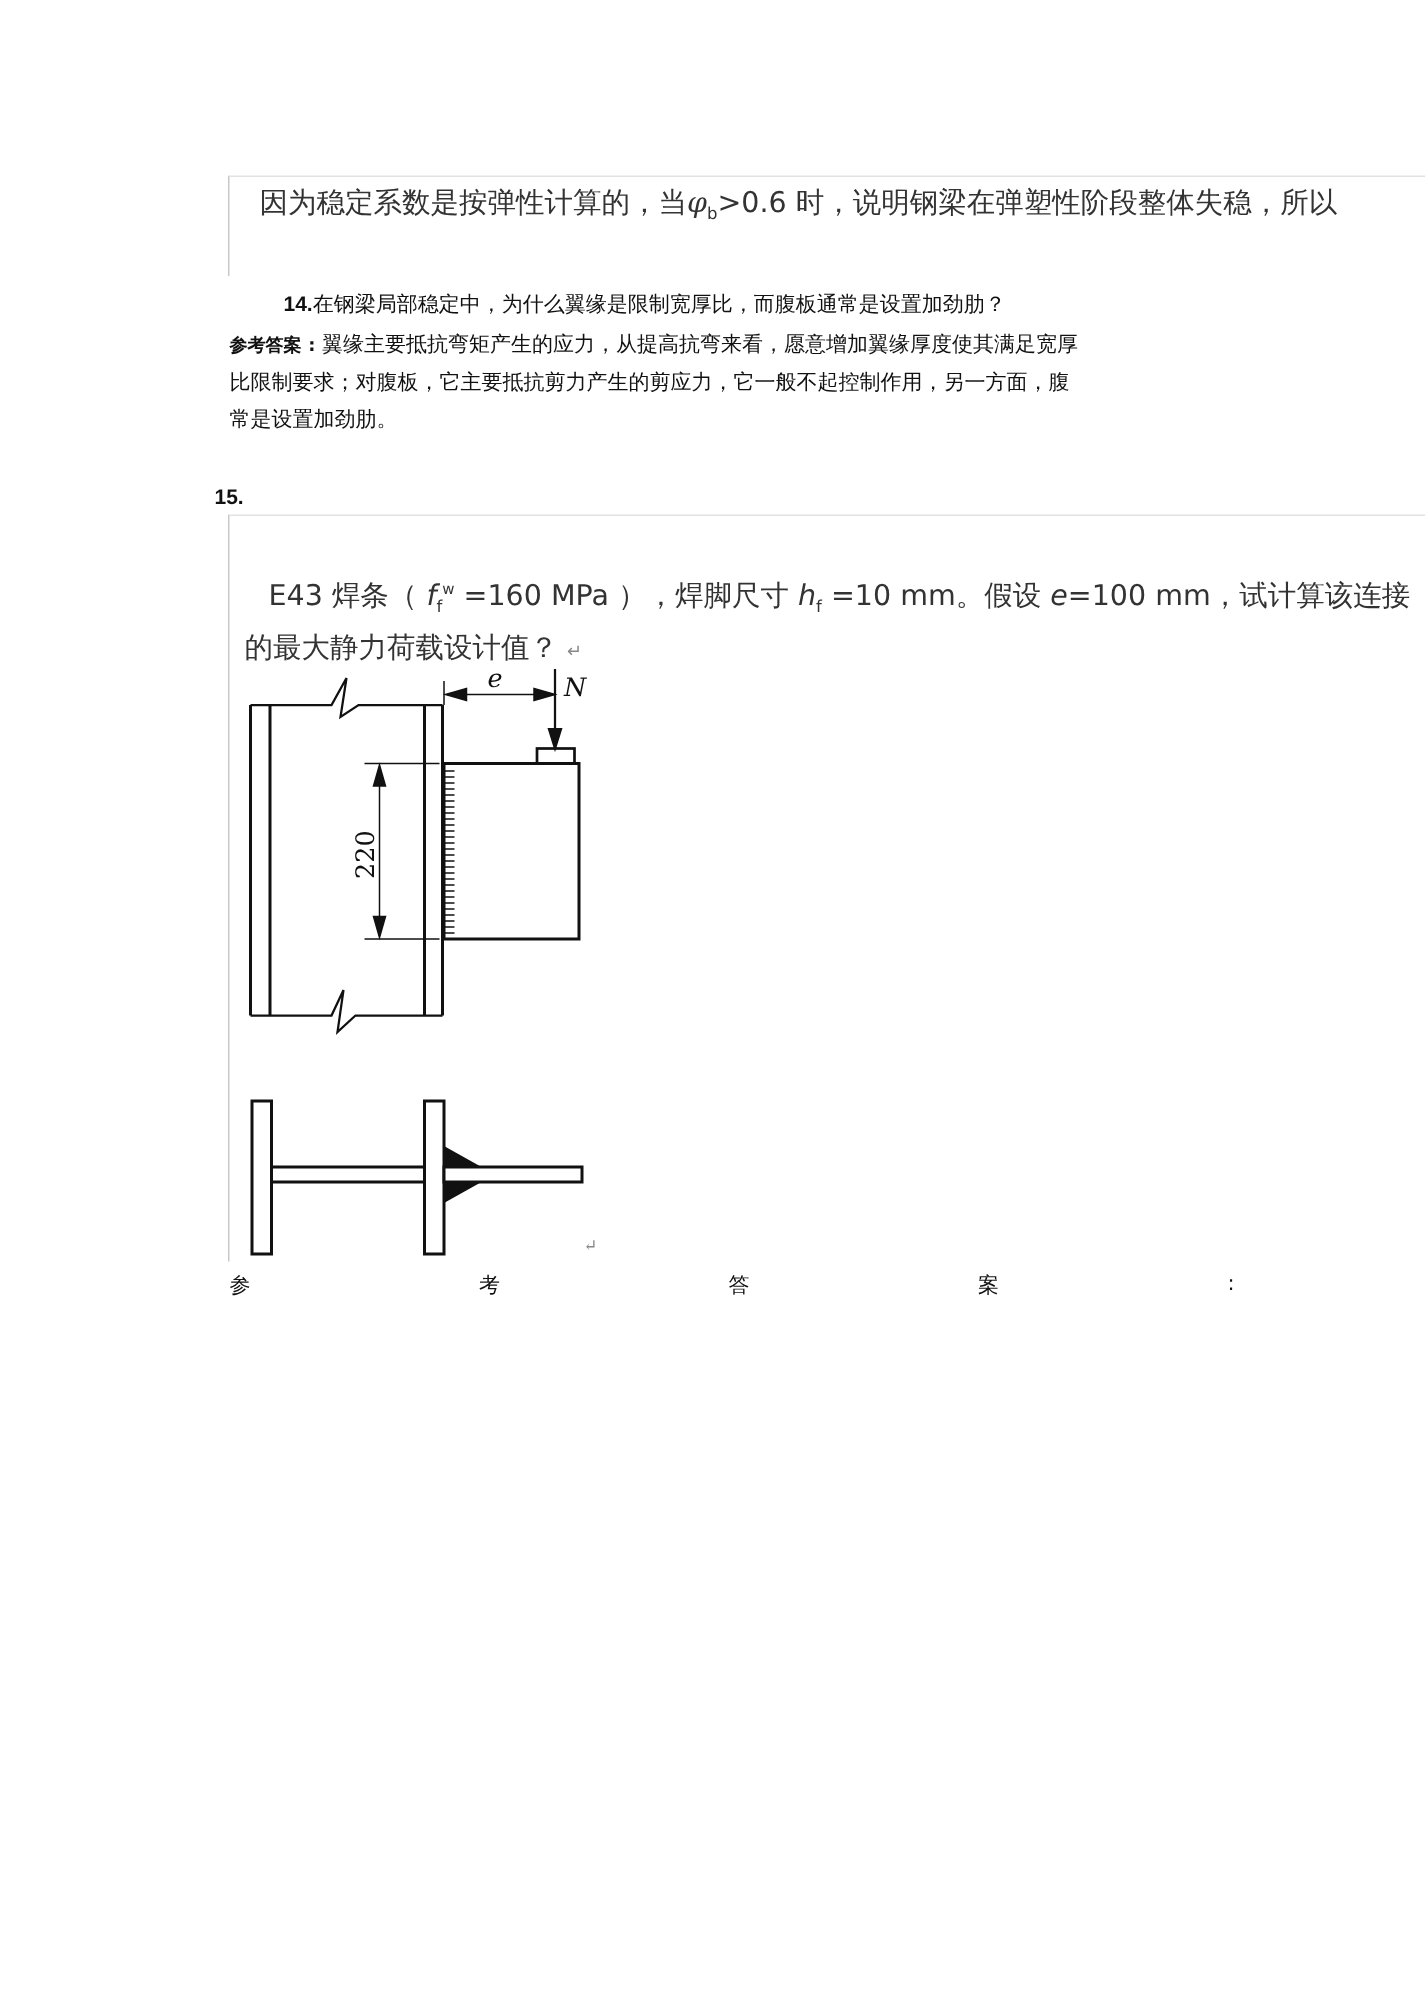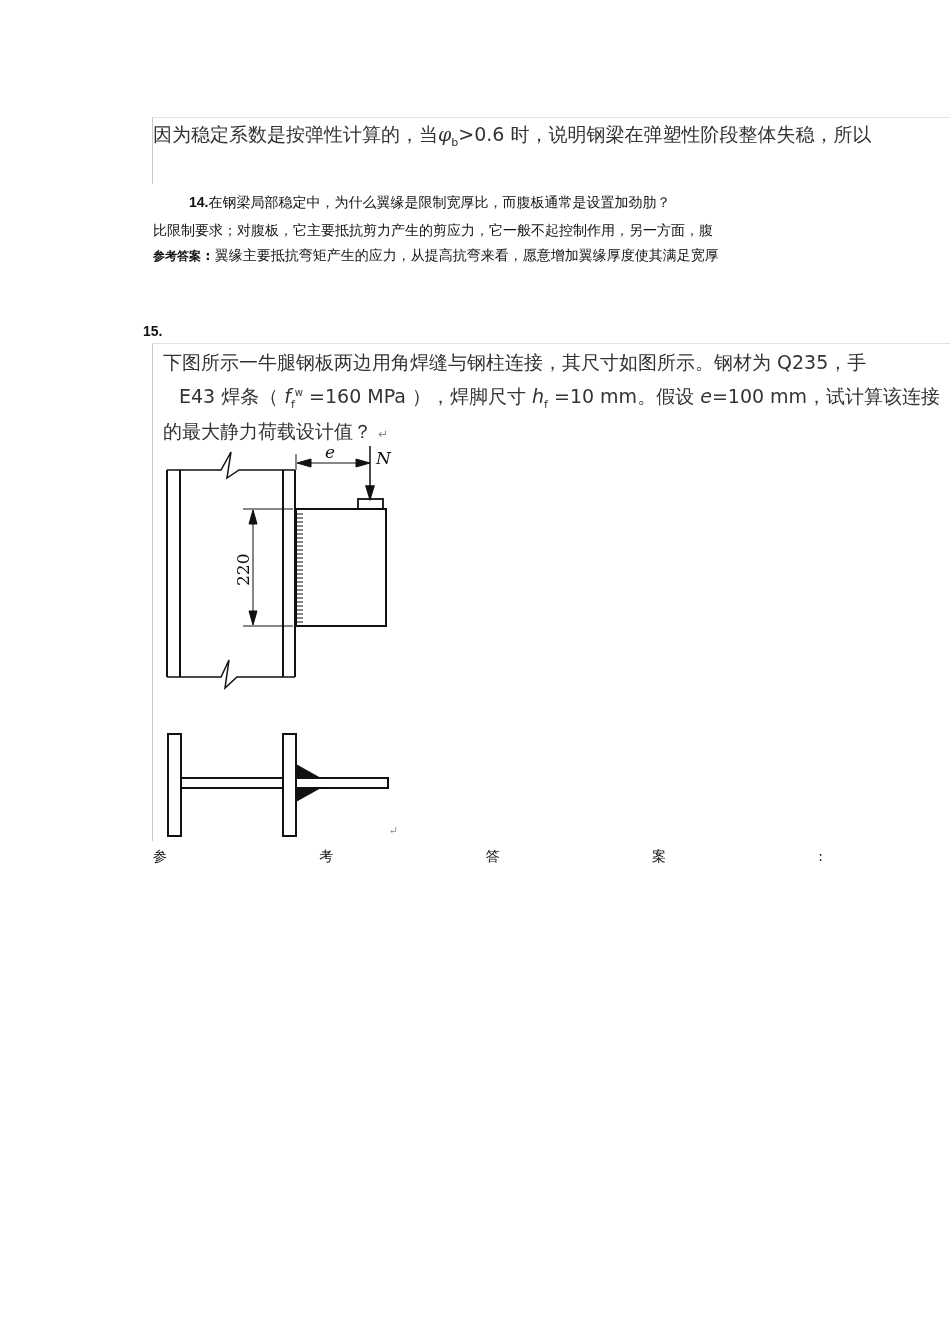--- a/index.html
+++ b/index.html
@@ -15,43 +15,43 @@
     .sub { font-size: 11px; vertical-align: -5px; }
     .para-mark { color: #888; font-size: 12px; }
     .spread { position: absolute; left: 153px; width: 670px; top: 848px; display: flex; justify-content: space-between;
               font-family: "DejaVu Sans", "Liberation Sans", sans-serif; font-size: 14px; }
     svg text { font-family: "DejaVu Serif", "Liberation Serif", serif; }
   </style>
 </head>
 <body>
 
 <div class="imgbox" style="left:152px; top:117px; width:798px; height:66px;">
-  <div class="scan abs" style="left:0; top:4px;">
+  <div class="scan abs" style="left:20px; top:4px;">
     <span>因为稳定系数是按弹性计算的，当</span><span class="phi">φ</span><span class="sub">b</span><span>&gt;0.6 时，说明钢梁在弹塑性阶段整体失稳，所以</span>
   </div>
   <div class="scan abs" style="left:6px; top:36px;margin-top:32px;">
     <span>代替</span>
     <span class="phi">φ</span><span class="sub">b</span>
     <span>。</span>
     <span class="para-mark">↵</span>
   </div>
 </div>
 
 <div class="abs body-text" style="left:153px; top:190px;margin-left:36px;">
   <span class="qnum">14.</span><span>在钢梁局部稳定中，为什么翼缘是限制宽厚比，而腹板通常是设置加劲肋？</span>
 </div>
 <div class="abs body-text" style="left:153px; top:218px; width:680px;">
+  <div><span class="ans-label">参考答案</span> <span class="ans-label">:</span> <span>翼缘主要抵抗弯矩产生的应力，从提高抗弯来看，愿意增加翼缘厚度使其满足宽厚</span></div>
   <div>比限制要求；对腹板，它主要抵抗剪力产生的剪应力，它一般不起控制作用，另一方面，腹</div>
-  <div><span class="ans-label">参考答案</span> <span class="ans-label">:</span> <span>翼缘主要抵抗弯矩产生的应力，从提高抗弯来看，愿意增加翼缘厚度使其满足宽厚</span></div>
+  <div>常是设置加劲肋。</div>
 </div>
 
 <div class="abs qnum" style="left:143px; top:323px;">15.</div>
 
 <div class="imgbox" style="left:152px; top:343px; width:798px; height:497px;">
-  <div class="scan abs" style="left:10px; top:6px;">下图所示一牛腿钢板两边用角焊缝与钢柱连接，其尺寸如图所示。钢材为 Q235，手</div>
   <div class="scan abs" style="left:10px; top:40px;margin-left:16px;">
     E43 焊条（ <i>f</i><sub style="font-size:11px">f</sub><sup style="font-size:10px">w</sup> =160 MPa ），焊脚尺寸 <i>h</i><sub style="font-size:11px">f</sub> =10 mm。假设 <i>e</i>=100 mm，试计算该连接
   </div>
   <div class="scan abs" style="left:10px; top:75px;">
     <span>的最大静力荷载设计值？</span> <span class="para-mark">↵</span>
   </div>
 
   <svg class="abs" style="left:0; top:100px;" width="260" height="400" viewBox="0 0 260 400">
     <g stroke="#111" fill="none" stroke-width="2">
 

